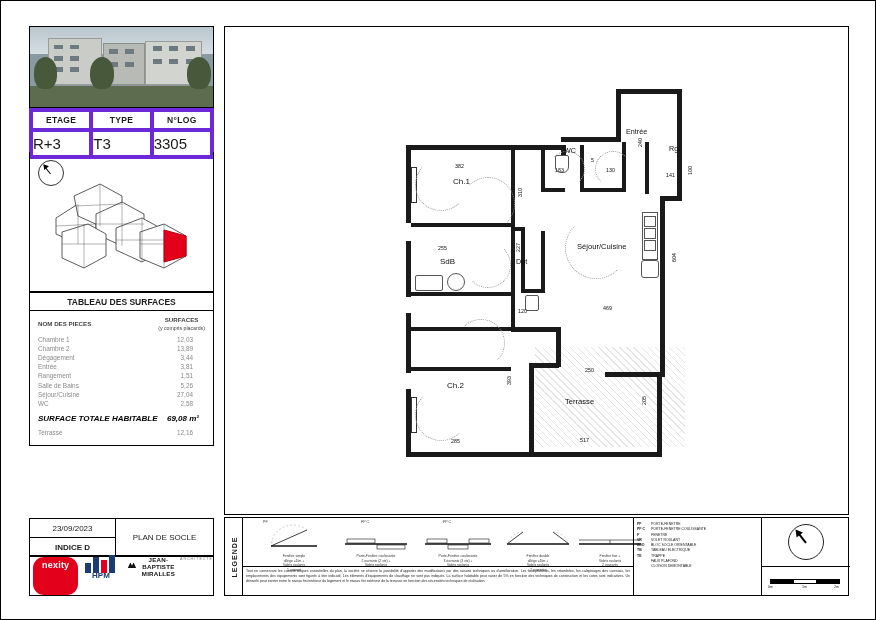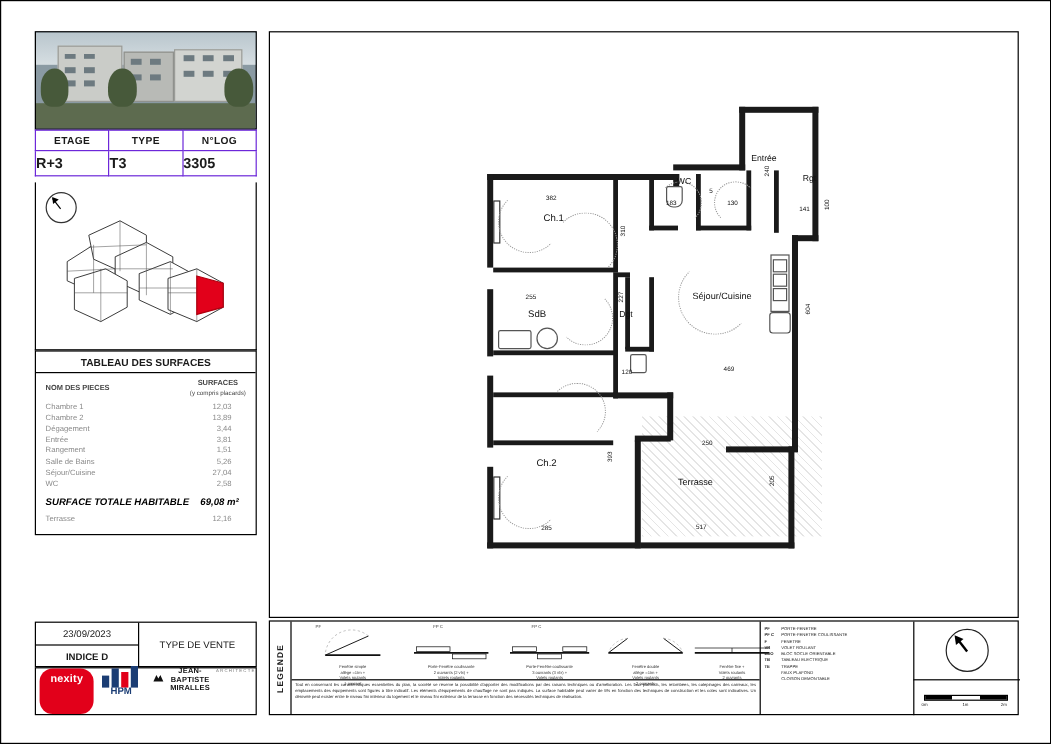--- a/index.html
+++ b/index.html
@@ -11,23 +11,23 @@
   #photo{position:absolute;left:0;top:0;width:185px;height:82px;border:1px solid #000;box-sizing:border-box;overflow:hidden;background:#8a9aa3;}
   #photo .sky{position:absolute;left:0;top:0;width:100%;height:34%;background:linear-gradient(#b9c6cd,#d6dee2);}
   #photo .bld1{position:absolute;left:10%;top:14%;width:28%;height:56%;background:#caccc8;border:1px solid #9a9c98;}
   #photo .bld2{position:absolute;left:40%;top:20%;width:22%;height:50%;background:#b8bab6;border:1px solid #8f918d;}
   #photo .bld3{position:absolute;left:63%;top:17%;width:30%;height:53%;background:#d2d4d0;border:1px solid #9a9c98;}
   #photo .win{position:absolute;background:#6d7a80;}
   #photo .ground{position:absolute;left:0;bottom:0;width:100%;height:26%;background:#5d6b4f;}
   #photo .tree{position:absolute;bottom:22%;width:13%;height:40%;background:#47593a;border-radius:50% 50% 40% 40%;}
   #idbox{position:absolute;left:0;top:82px;width:185px;}
   #idbox table{width:100%;border-collapse:collapse;table-layout:fixed;}
-  #idbox th,#idbox td{border:1px solid #6d28d9;font-size:8.5px;padding:3px 0;}
+  #idbox th,#idbox td{border:4px solid #6d28d9;font-size:8.5px;padding:3px 0;}
   #idbox th{font-weight:bold;letter-spacing:.3px;}
-  #idbox td{font-weight:bold;font-size:12px;}
+  #idbox td{font-weight:normal;font-size:15px;}
 
   #keyplan{position:absolute;left:0;top:126px;width:185px;height:140px;border:1px solid #000;border-top:none;box-sizing:border-box;}
   #compass{position:absolute;left:8px;top:8px;width:24px;height:24px;border:1px solid #333;border-radius:50%;}
   #compass .needle{position:absolute;left:11px;top:2px;width:1px;height:11px;background:#000;transform-origin:bottom center;transform:rotate(-38deg);}
   #compass .needle:after{content:"";position:absolute;left:-2.5px;top:-1px;border-left:3px solid transparent;border-right:3px solid transparent;border-bottom:5px solid #000;}
   #keyplan svg{position:absolute;left:14px;top:22px;}
 
   #surfbox{position:absolute;left:0;top:266px;width:185px;border:1px solid #000;box-sizing:border-box;}
   #surfbox .sb-title{text-align:center;font-size:8.5px;font-weight:bold;padding:4px 0 3px;border-bottom:1px solid #000;}
   #surfbox .sb-inner{padding:4px 8px 8px;}
@@ -220,21 +220,21 @@
         </tbody>
           </table>
       </div>
     </div>
 
     <div id="datebox">
       <div class="dl">
         <div class="d1">23/09/2023</div>
         <div class="d2">INDICE D</div>
       </div>
-      <div class="dr">TYPE DE VENTE</div>
+      <div class="dr">PLAN DE SOCLE</div>
     </div>
 
     <div id="logos">
       <div class="lgo" id="lg-nexity">
         <span id="nexity-badge">nexity</span>
       </div>
       <div class="lgo" id="lg-hpm">
         <div id="hpm-bars">
           <i style="left:0;height:10px"></i>
           <i style="left:8px;height:16px"></i>

